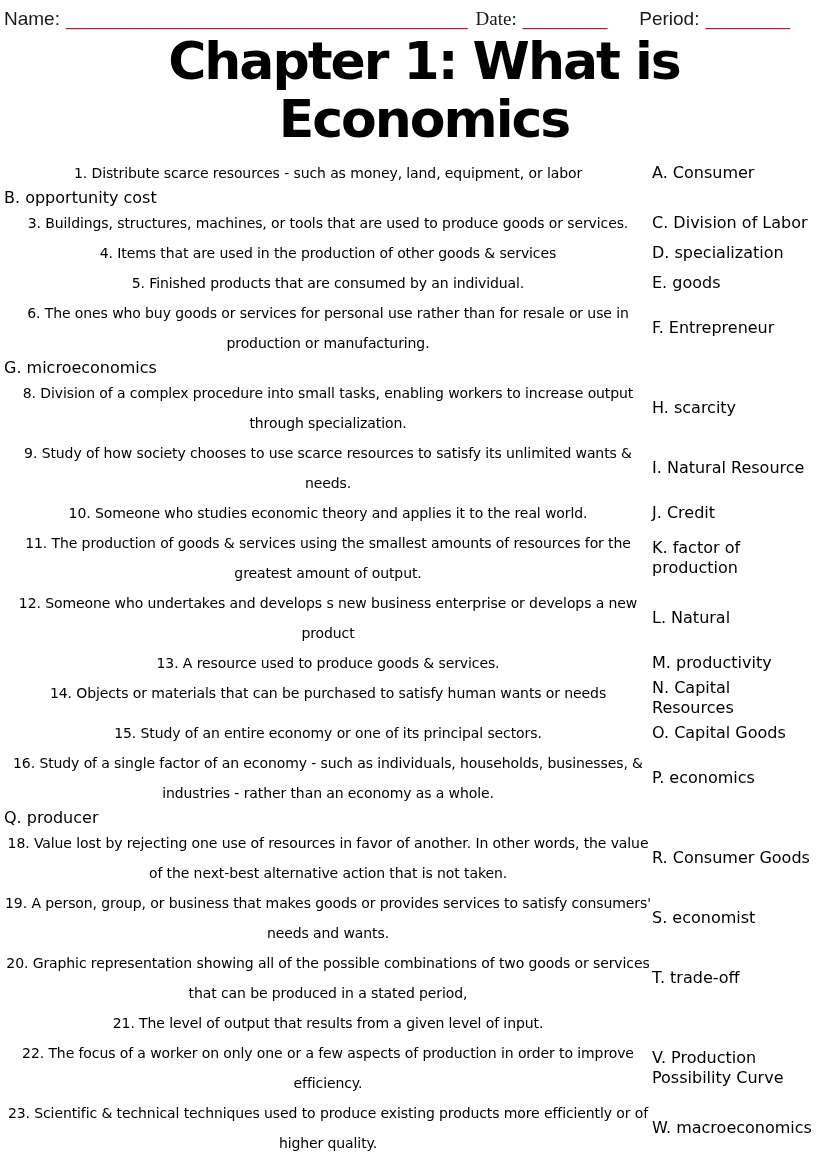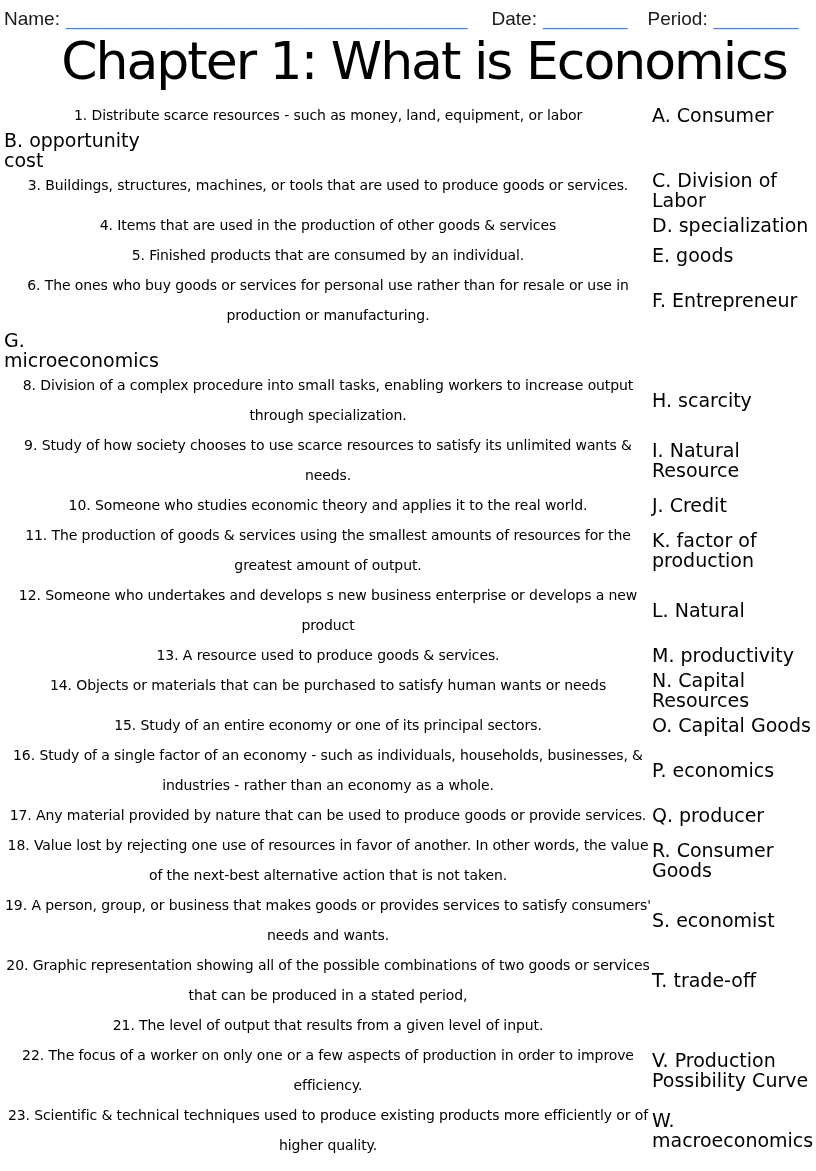--- a/index.html
+++ b/index.html
@@ -9,38 +9,38 @@
     font-family:"DejaVu Sans", sans-serif;
     overflow:hidden;
   }
   .header {
     display:flex; align-items:flex-end;
     padding:8px 12px 0 4px;
     font-family:"Liberation Sans", sans-serif;
     font-size:19px; white-space:nowrap; color:#1a1a1a;
   }
   .header .lbl { margin-right:6px; }
-  .header .gap-date { margin-left:24px; }
-  .header .gap-period { margin-left:20px; }
-  .blank { letter-spacing:0; color:#3b82f6; }
+  .header .gap-date { margin-left:8px;font-family:Liberation Serif, serif; }
+  .header .gap-period { margin-left:32px; }
+  .blank { letter-spacing:0; color:#b91c1c; }
   .title {
     text-align:center;
-    font-size:52px; font-weight:400; letter-spacing:-2px;
+    font-size:52px; font-weight:700; letter-spacing:-2px;
     line-height:1.12; margin:2px 0 10px 0;padding-left:32px;
   }
   .list { padding-left:4px; }
   .row { display:flex; align-items:stretch; }
   .clue {
     width:648px; font-size:14px; line-height:30px;
     letter-spacing:-0.1px;
     text-align:center;
   }
   .term-cell {
     width:160px; display:flex; align-items:center;
-    font-size:19px; line-height:20px;
+    font-size:16px; line-height:20px;
   }
 </style>
 </head>
 <body>
 
 <div class="header">
   <span class="lbl">Name:</span>
   <span class="blank">______________________________________</span>
   <span class="lbl gap-date">Date:</span>
   <span class="blank">________</span>
@@ -155,21 +155,20 @@
   </div>
 
   <div class="row">
     <div class="clue"><span>16.</span> <span>Study of a single factor of an economy - such as individuals, households, businesses, &amp; industries - rather than an economy as a whole.</span></div>
     <div class="term-cell">
         <span><span>P.</span> <span>economics</span></span>
       </div>
   </div>
 
   <div class="row">
-    <div class="clue"><span>17.</span> <span>Any material provided by nature that can be used to produce goods or provide services.</span></div>
     <div class="term-cell">
         <span><span>Q.</span> <span>producer</span></span>
       </div>
   </div>
 
   <div class="row">
     <div class="clue"><span>18.</span> <span>Value lost by rejecting one use of resources in favor of another. In other words, the value of the next-best alternative action that is not taken.</span></div>
     <div class="term-cell">
         <span><span>R.</span> <span>Consumer Goods</span></span>
       </div>

